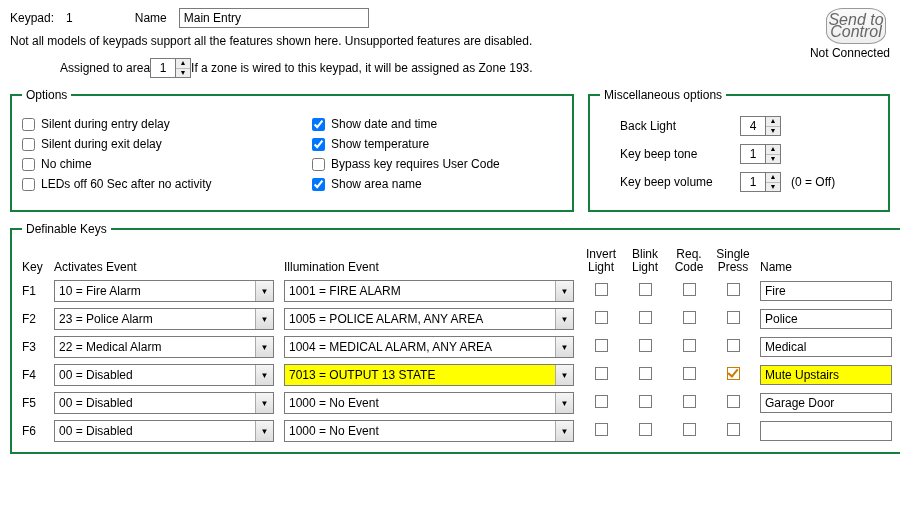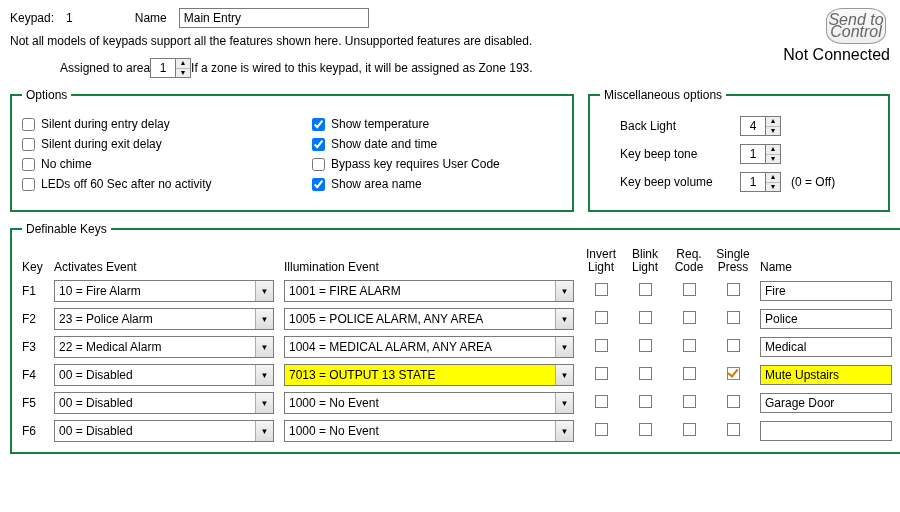--- a/index.html
+++ b/index.html
@@ -38,21 +38,21 @@
   .dk-head .hcell{text-align:center;line-height:13px;}
   .combo{position:relative;width:100%;height:22px;box-sizing:border-box;}
   .combo input{width:100%;height:100%;border:1px solid #7a7a7a;padding:1px 20px 1px 4px;font:inherit;box-sizing:border-box;}
   .combo .arrow{position:absolute;right:1px;top:1px;bottom:1px;width:17px;background:linear-gradient(#f5f5f5,#ddd);border-left:1px solid #aaa;display:flex;align-items:center;justify-content:center;font-size:8px;cursor:pointer;}
   .hl{background:#ffff00 !important;}
   .cb{width:13px;height:13px;border:1px solid #7a7a7a;display:inline-block;box-sizing:border-box;position:relative;background:#fff;cursor:pointer;}
   .cb.checked::after{content:"";position:absolute;left:2px;top:-1px;width:4px;height:8px;border:solid #000;border-width:0 2px 2px 0;transform:rotate(40deg);}
   .cb.cb-orange{border-color:#cc7a00;}
   .cb.cb-orange.checked::after{border-color:#cc7a00;}
   .send-btn{position:absolute;top:8px;right:14px;width:58px;height:34px;border:1px solid #999;border-radius:17px/12px;display:flex;align-items:center;justify-content:center;text-align:center;font-style:italic;font-size:16px;color:#666;background:linear-gradient(#fafafa,#eee);cursor:pointer;line-height:12px;}
-  .status{position:absolute;top:46px;right:10px;font-size:16px;}
+  .status{position:absolute;top:46px;right:10px;font-size:12px;}
 </style>
 </head>
 <body>
 
 <div class="send-btn">Send to Control</div>
 <div class="status">Not Connected</div>
 
 <div class="top-area">
   <span class="lbl">Keypad:</span>
   <span>1</span>
@@ -93,25 +93,25 @@
             <span>No chime</span>
           </label>
           <label class="chk">
             <input type="checkbox" style="">
             <span>LEDs off 60 Sec after no activity</span>
           </label>
         </div>
       <div class="options-col" id="opt-right">
           <label class="chk">
             <input type="checkbox" checked="" style="">
+            <span>Show date and time</span>
+          </label>
+          <label class="chk">
+            <input type="checkbox" checked="" style="">
             <span>Show temperature</span>
-          </label>
-          <label class="chk">
-            <input type="checkbox" checked="" style="">
-            <span>Show date and time</span>
           </label>
           <label class="chk">
             <input type="checkbox" style="">
             <span>Bypass key requires User Code</span>
           </label>
           <label class="chk">
             <input type="checkbox" checked="" style="">
             <span>Show area name</span>
           </label>
         </div>

